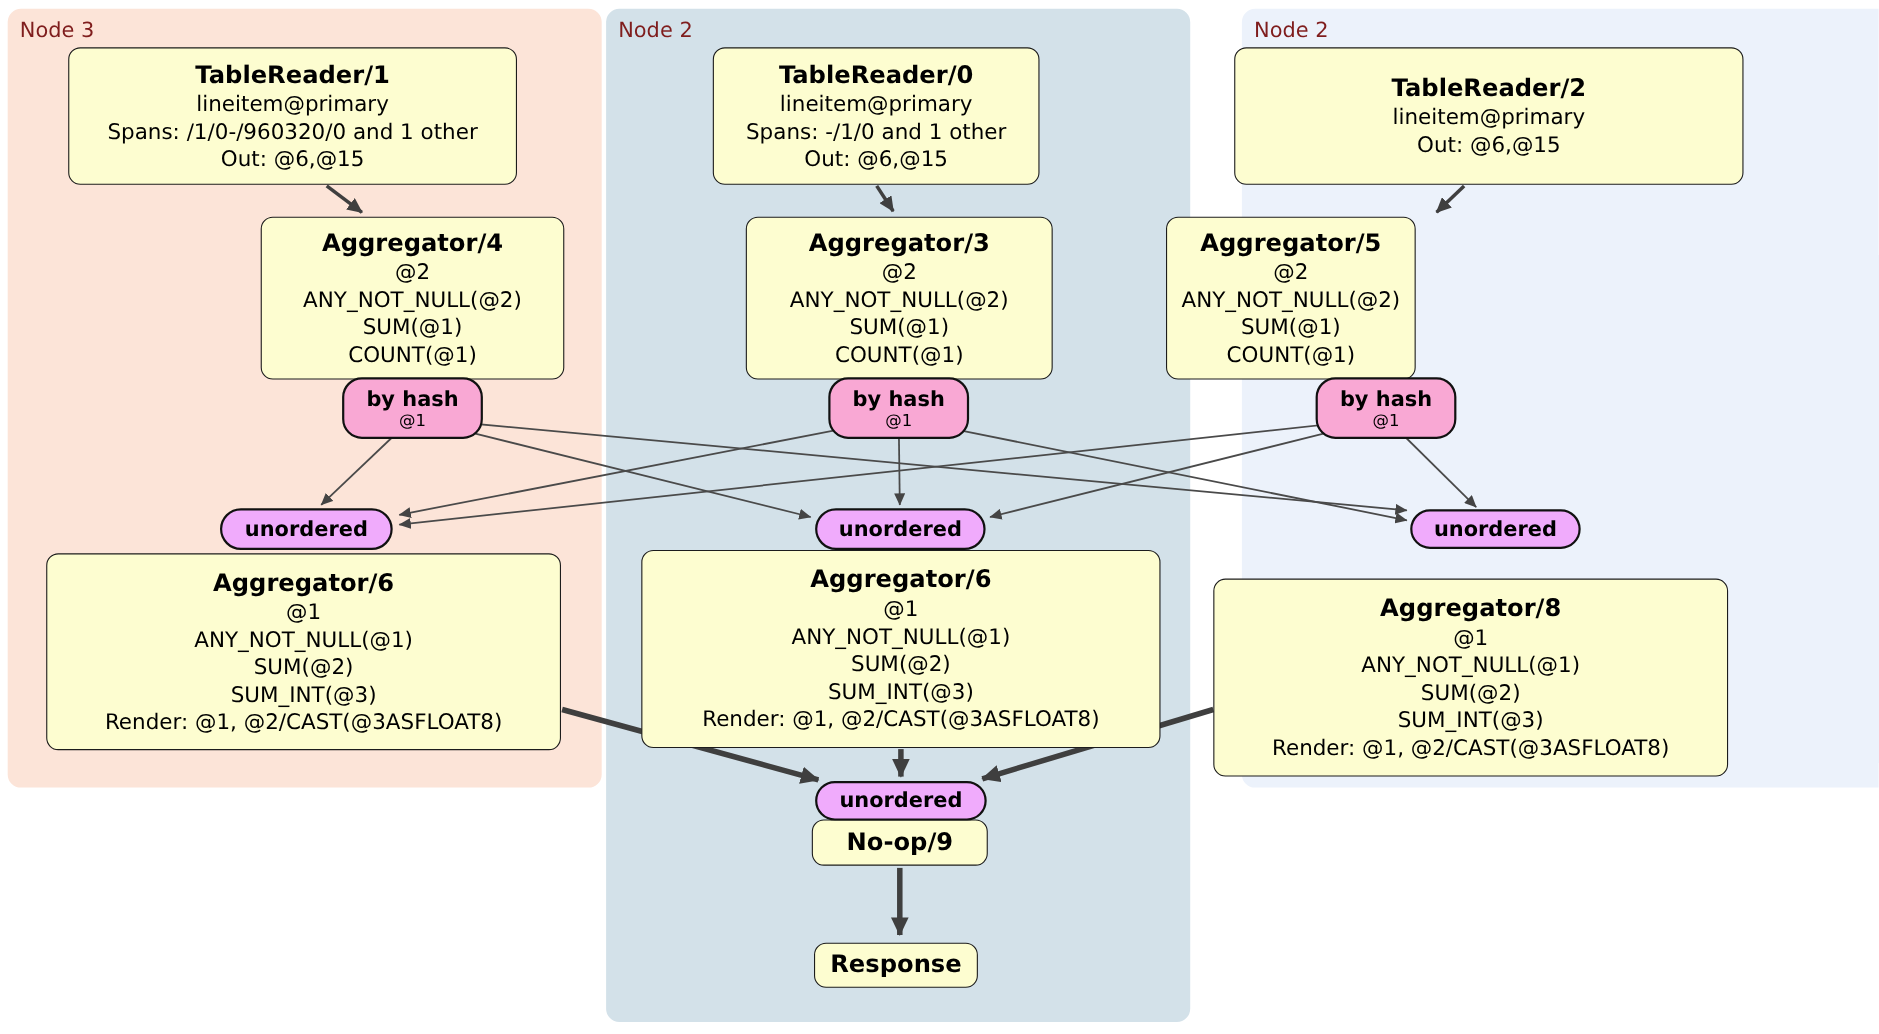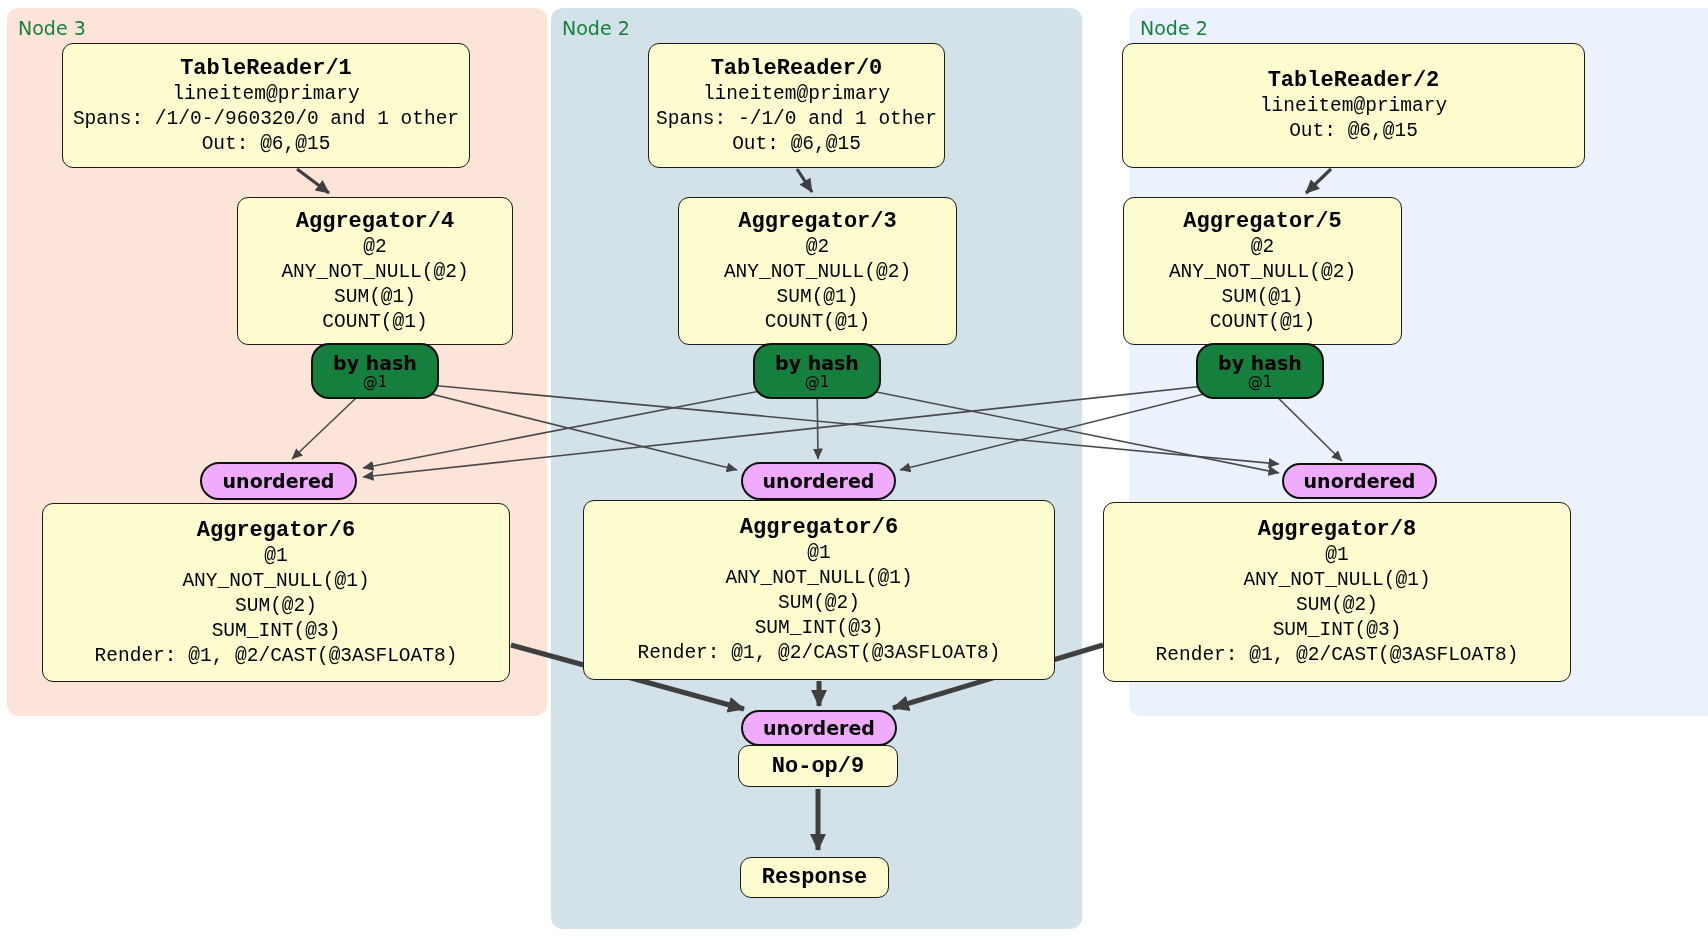--- a/index.html
+++ b/index.html
@@ -1,34 +1,34 @@
 <!DOCTYPE html>
 <html><head>
 <meta charset="utf-8">
 <style>
   html,body{margin:0;padding:0;background:#fff;}
   #canvas{
     position:relative;width:1708px;height:940px;overflow:hidden;background:#ffffff;
     font-family:"DejaVu Sans","Liberation Sans",sans-serif;color:#000;
   }
   .region{position:absolute;border-radius:12px;z-index:0;}
-  .region-label{position:absolute;left:11px;top:9px;font-size:19px;color:#15803d;}
+  .region-label{position:absolute;left:11px;top:9px;font-size:19px;color:#7f1d1d;}
   #region-node3{left:7px;top:8px;width:540px;height:708px;background:#fce4d8;}
   #region-node1{left:551px;top:8px;width:531px;height:921px;background:#d3e1e9;}
   #region-node2{left:1090px;top:8px;width:612px;height:708px;background:#ecf2fb;margin-left:39px;}
   #edges{position:absolute;left:0;top:0;z-index:1;}
   .box{
     position:absolute;z-index:2;background:#fdfdd0;border:1.5px solid #1c1c1c;border-radius:11px;
     display:flex;flex-direction:column;justify-content:center;align-items:center;text-align:center;
-    box-sizing:border-box;padding:2px 4px;font-family:Liberation Mono, monospace;
+    box-sizing:border-box;padding:2px 4px;
   }
   .box-title{font-size:22px;font-weight:bold;line-height:27px;white-space:nowrap;}
   .box-line{font-size:19.5px;line-height:25px;white-space:nowrap;}
   .router{
-    position:absolute;z-index:3;background:#15803d;border:2px solid #111;border-radius:18px;
+    position:absolute;z-index:3;background:#f9a8d4;border:2px solid #111;border-radius:18px;
     display:flex;flex-direction:column;justify-content:center;align-items:center;box-sizing:border-box;
   }
   .router-label{font-size:19px;font-weight:bold;line-height:22px;}
   .router-key{font-size:15px;line-height:17px;}
   .sync{
     position:absolute;z-index:3;background:#f0abfc;border:2px solid #111;border-radius:19px;
     display:flex;justify-content:center;align-items:center;box-sizing:border-box;
     font-size:19px;font-weight:bold;
   }
 </style>
@@ -123,28 +123,28 @@
     <div class="box-line">SUM(@2)</div>
     <div class="box-line">SUM_INT(@3)</div>
     <div class="box-line">Render: @1, @2/CAST(@3ASFLOAT8)</div>
   </div>
 
   <div class="box" style="left:1122px;top:43px;width:463px;height:125px">
     <div class="box-title">TableReader/2</div>
     <div class="box-line">lineitem@primary</div>
     <div class="box-line">Out: @6,@15</div>
   </div>
-  <div class="box" style="left:1123px;top:197px;width:279px;height:148px">
+  <div class="box" style="left:1060px;top:197px;width:227px;height:148px">
     <div class="box-title">Aggregator/5</div>
     <div class="box-line">@2</div>
     <div class="box-line">ANY_NOT_NULL(@2)</div>
     <div class="box-line">SUM(@1)</div>
     <div class="box-line">COUNT(@1)</div>
   </div>
-  <div class="box" style="left:1103px;top:502px;width:468px;height:180px">
+  <div class="box" style="left:1103px;top:526px;width:468px;height:180px">
     <div class="box-title">Aggregator/8</div>
     <div class="box-line">@1</div>
     <div class="box-line">ANY_NOT_NULL(@1)</div>
     <div class="box-line">SUM(@2)</div>
     <div class="box-line">SUM_INT(@3)</div>
     <div class="box-line">Render: @1, @2/CAST(@3ASFLOAT8)</div>
   </div>
 
   <div class="router" style="left:311px;top:343px;width:128px;height:56px">
     <div class="router-label">by hash</div>

